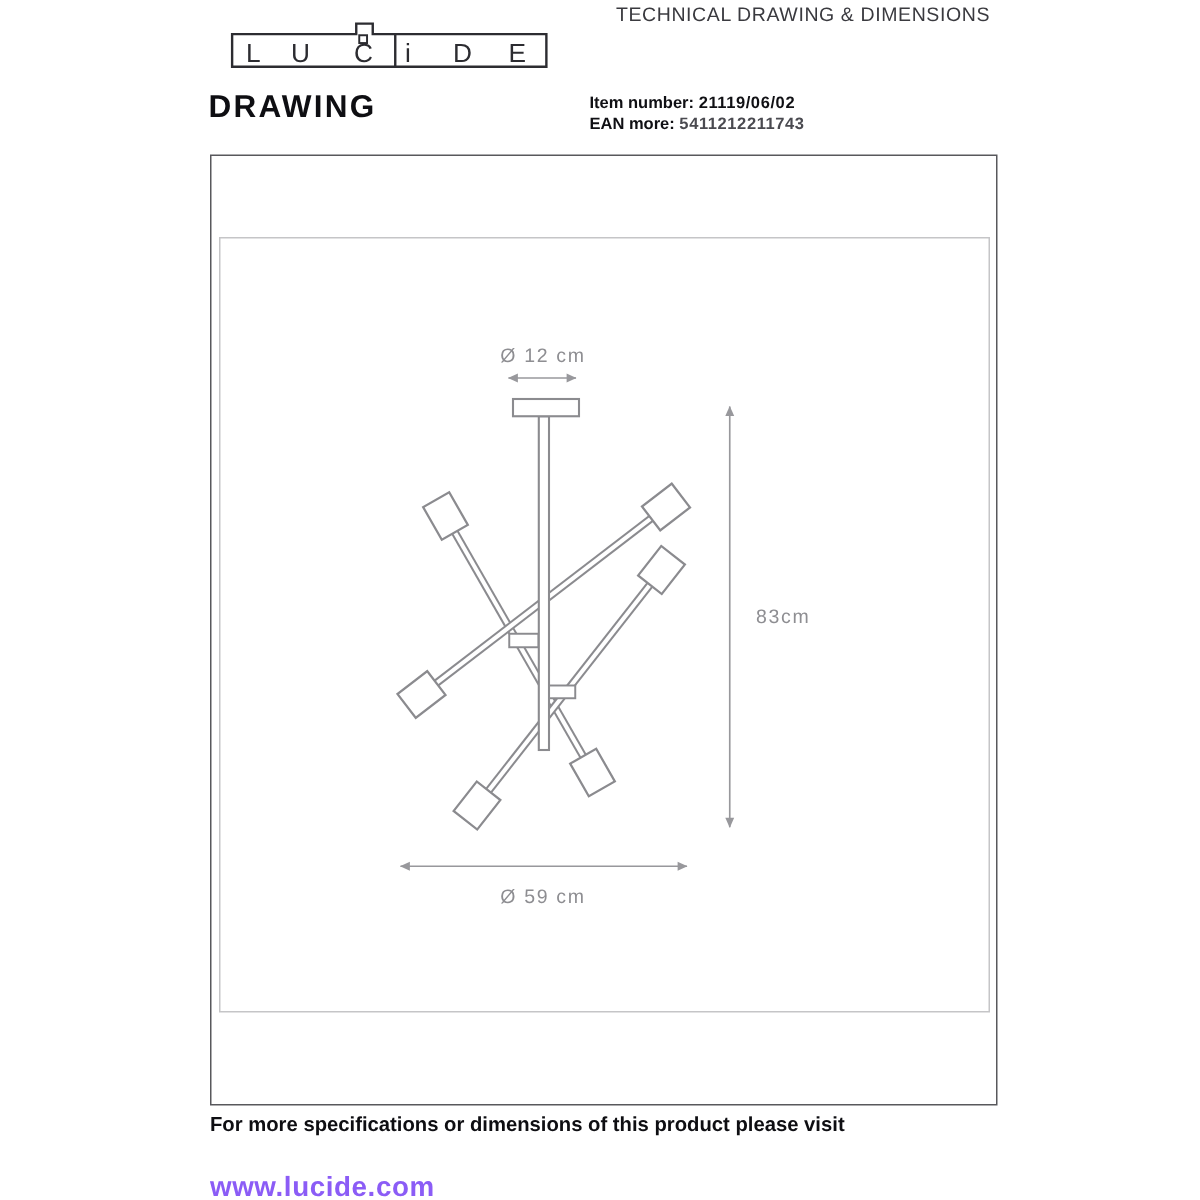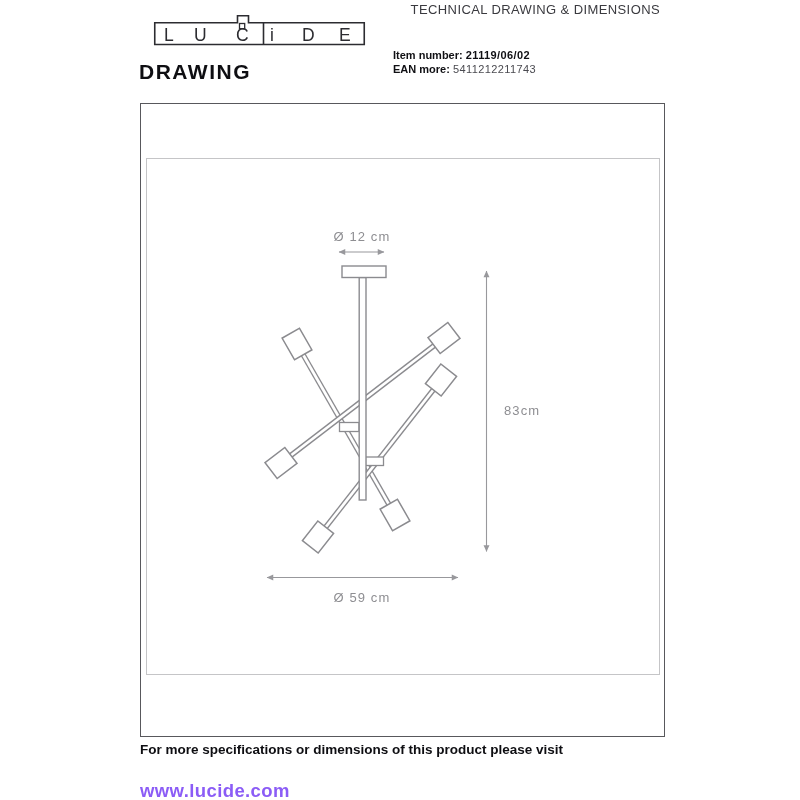--- a/index.html
+++ b/index.html
@@ -5,24 +5,24 @@
   html,body{margin:0;padding:0;background:#fff;}
   body{width:800px;height:800px;font-family:"Liberation Sans","DejaVu Sans",sans-serif;}
   #page{position:relative;width:800px;height:800px;background:#fff;overflow:hidden;}
 
   .abs{position:absolute;}
 
   
   #logo{left:150px;top:11px;width:218px;height:42px;}
   #doc-title{right:140px;top:2px;font-size:13px;color:#3a3a3f;letter-spacing:.4px;margin-left:35px;}
   #product-name{left:139px;top:60px;font-size:21px;font-weight:bold;letter-spacing:1.5px;color:#0e0e12;}
-  #codes{left:393px;top:48px;font-size:11px;color:#101014;line-height:14px;white-space:nowrap;}
+  #codes{left:393px;top:62px;font-size:11px;color:#101014;line-height:14px;white-space:nowrap;}
   #codes .lbl{font-weight:bold;}
   #codes .val{font-weight:bold;letter-spacing:.4px;}
-  #codes .val-ean{font-weight:normal;color:#4a4a50;letter-spacing:.4px;text-align:center;}
+  #codes .val-ean{font-weight:bold;color:#4a4a50;letter-spacing:.4px;text-align:center;}
 
   
   #outer-frame{left:140px;top:103px;width:523px;height:632px;border:1.5px solid #58585c;}
   #inner-frame{left:146px;top:158px;width:512px;height:515px;border:1px solid #c5c5c7;}
   #drawing-svg{left:146px;top:158px;}
 
   
   #footer-note{left:140px;top:742px;font-size:13.5px;font-weight:bold;color:#0e0e12;}
   #website-url{left:140px;top:780px;font-size:18.5px;font-weight:bold;color:#8b5cf6;letter-spacing:.4px;}
 

